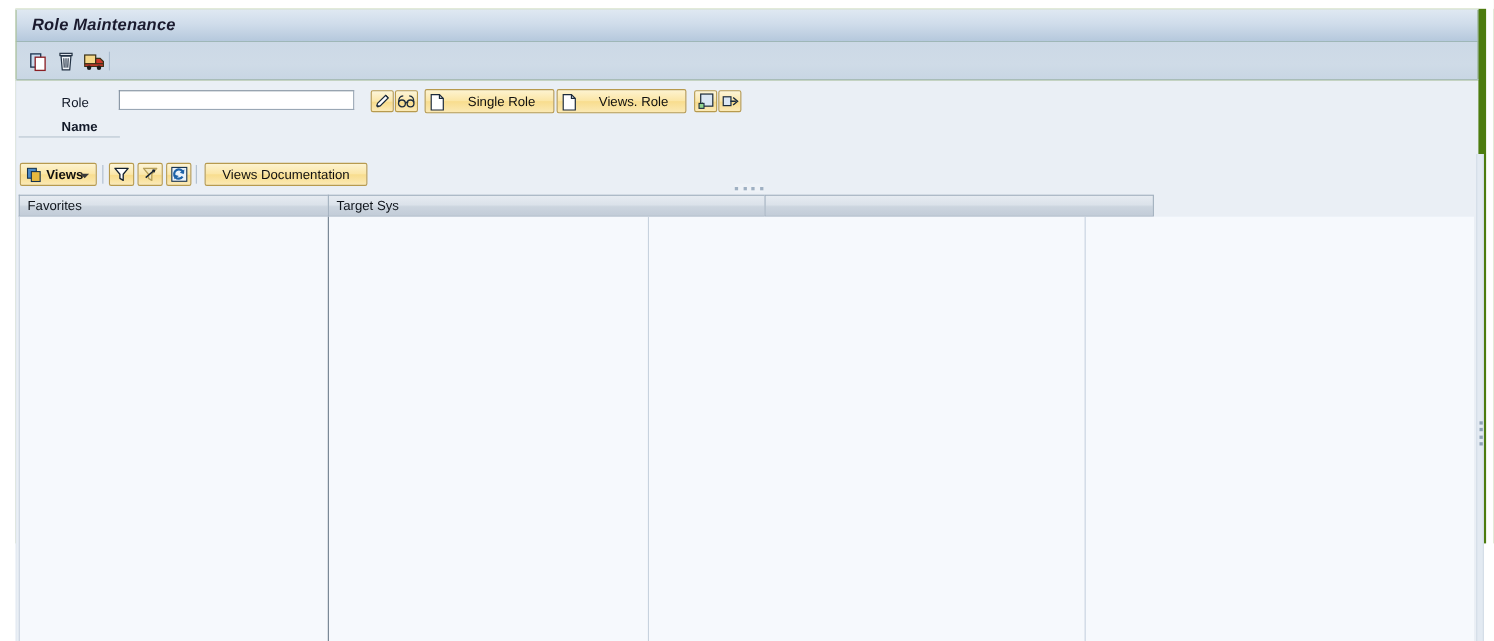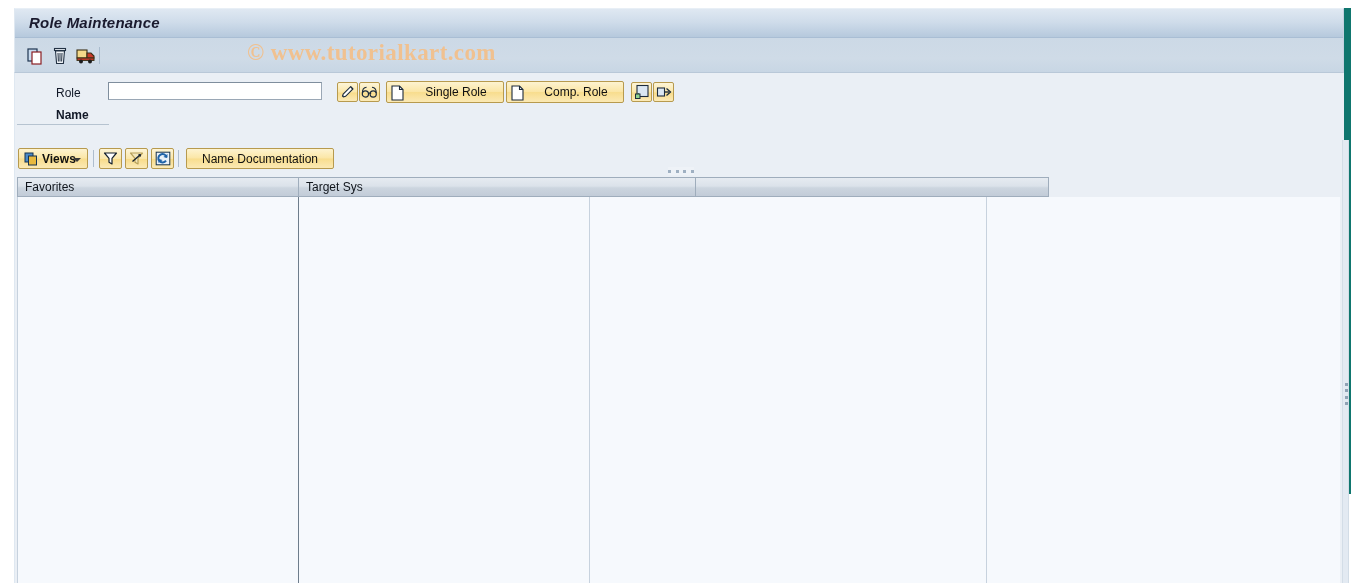--- a/index.html
+++ b/index.html
@@ -14,21 +14,21 @@
     font-size: 12px;
     color: #000000;
     overflow: hidden;
   }
 
   #app {
     position: absolute;
     left: 0; top: 0;
     width: 1358px;
     height: 494px;
-    background: #0f766e;
+    background: #4d7c0f;
   }
 
   
   .titlebar {
     position: absolute;
     left: 14px; top: 8px;
     width: 1330px; height: 30px;
     background: linear-gradient(to bottom, #dfe8f2 0%, #cfdcea 45%, #b6c9dd 96%, #9fb5cd 100%);
     border-top: 1px solid #e8eff6;
     border-left: 1px solid #dfe8f1;
@@ -351,21 +351,20 @@
         <path d="M12 7 h4 l3 3 v2 h-7 Z" fill="#c93a2b" stroke="#3a3016" stroke-width="1.1"></path>
         <rect x="2" y="12" width="17" height="2.4" fill="#c93a2b" stroke="#3a3016" stroke-width="1"></rect>
         <circle cx="6" cy="15.6" r="2" fill="#1d1d1d"></circle>
         <circle cx="15" cy="15.6" r="2" fill="#1d1d1d"></circle>
       </svg>
     </div>
 
     <div class="tb-sep" style="left:84px;"></div>
   </div>
 
-  <div class="watermark">© www.tutorialkart.com</div>
 
   <div class="body-panel"></div>
 
   <span class="lbl lbl-role">Role</span>
   <span class="lbl lbl-name">Name</span>
   <div class="name-underline"></div>
 
   <input class="role-input" type="text" placeholder="" style="">
 
   <div class="iconbtn" style="left:337px;">
@@ -396,21 +395,21 @@
     <span>Single Role</span>
   </div>
 
   <div class="sapbtn wide-btn" style="left:506px; width:118px;">
     <span class="docglyph">
       <svg width="13" height="16" viewBox="0 0 13 16">
         <path d="M1 1 H8.5 L12 4.5 V15 H1 Z" fill="#ffffff" stroke="#1c2b3c" stroke-width="1.1"></path>
         <path d="M8.5 1 V4.5 H12" fill="none" stroke="#1c2b3c" stroke-width="1.1"></path>
       </svg>
     </span>
-    <span>Comp. Role</span>
+    <span>Views. Role</span>
   </div>
 
   <div class="iconbtn" style="left:631px; width:21px;">
     <svg width="16" height="16" viewBox="0 0 16 16">
       <rect x="3" y="1.5" width="11" height="11" fill="#dbe7f3" stroke="#1c2b3c" stroke-width="1.1"></rect>
       <path d="M5 10.5 L2 13.5" stroke="#1c2b3c" stroke-width="1"></path>
       <path d="M4 9.5 l1.8 1.8 M3 12.6 l2.6 -2.6 M2.6 10.3 l3.2 0.9" stroke="#2b7a2b" stroke-width="1.3"></path>
       <rect x="1.5" y="10" width="4.5" height="4.5" fill="#8fd48f" stroke="#1c2b3c" stroke-width="1"></rect>
     </svg>
   </div>
@@ -455,21 +454,21 @@
       <rect x="1.2" y="1.2" width="13.6" height="12.6" fill="#e9f1f9" stroke="#16334f" stroke-width="1"></rect>
       <path d="M11.6 6.2 A4.2 4.2 0 1 0 11 9.6" fill="none" stroke="#1d62a8" stroke-width="2"></path>
       <path d="M12.6 3.1 L12.1 7.1 L8.4 6" fill="#1d62a8"></path>
       <path d="M3.4 11.9 L3.9 7.9 L7.6 9" fill="#1d62a8"></path>
     </svg>
   </div>
 
   <div class="vsep" style="left:178px;"></div>
 
   <div class="sapbtn showdoc-btn">
-    <span>Name Documentation</span>
+    <span>Views Documentation</span>
   </div>
 
   <div class="grip">
     <i></i>
     <i></i>
     <i></i>
     <i></i>
   </div>
 
   <div class="table-wrap">

